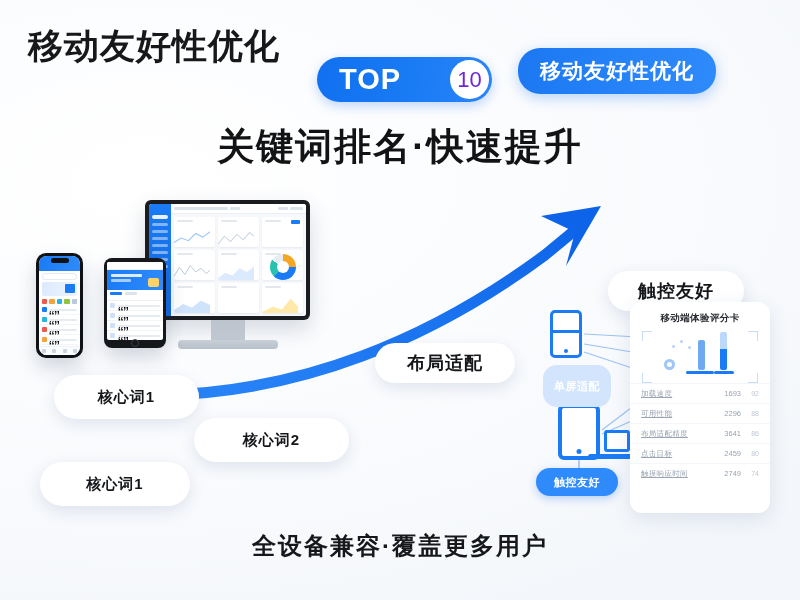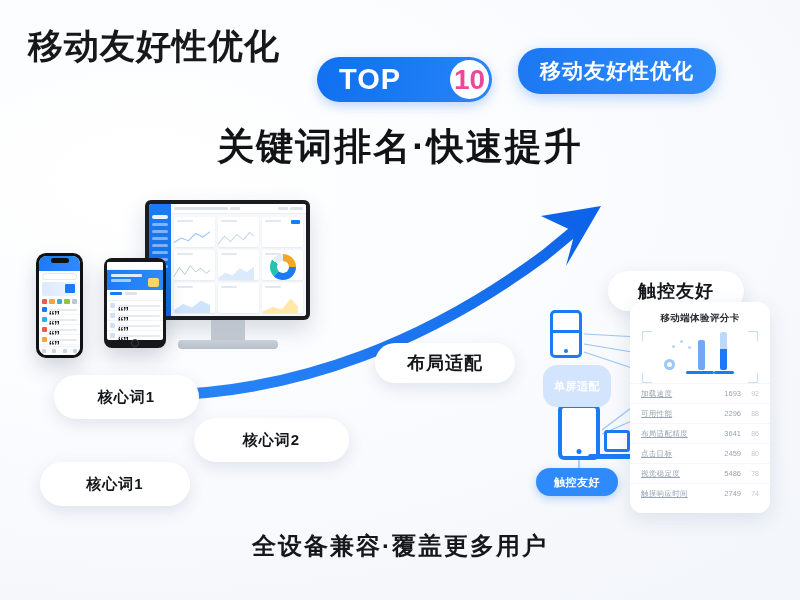--- a/index.html
+++ b/index.html
@@ -30,21 +30,21 @@
     display:flex;align-items:center;
   }
   .top-badge .tword{
     color:#ffffff;font-size:29px;font-weight:bold;
     letter-spacing:1px;margin-left:22px;line-height:1;
   }
   .top-badge .tnum{
     position:absolute;right:3px;top:3px;
     width:39px;height:39px;border-radius:50%;
     background:#fff;display:flex;align-items:center;justify-content:center;
-    color:#ec4899;font-size:28px;font-weight:bold;
+    color:#6d28d9;font-size:22px;font-weight:normal;
   }
   .hdr-pill{
     position:absolute;left:518px;top:48px;
     padding:9px 22px;border-radius:22px;
     background:linear-gradient(100deg,#1b78f2 0%,#2f8bfb 100%);
     color:#fff;font-size:21px;font-weight:bold;letter-spacing:1px;
     box-shadow:0 4px 14px rgba(26,118,240,.30);
     white-space:nowrap;
   }
   .hdr-sub{
@@ -435,25 +435,20 @@
           <span class="nm">布局适配精度</span>
           <span class="v1">3641</span>
           <span class="v2">86</span>
         </div>
         <div class="sc-row">
           <span class="nm">点击目标</span>
           <span class="v1">2459</span>
           <span class="v2">80</span>
         </div>
         <div class="sc-row">
-          <span class="nm">视觉稳定度</span>
-          <span class="v1">5486</span>
-          <span class="v2">78</span>
-        </div>
-        <div class="sc-row">
           <span class="nm">触摸响应时间</span>
           <span class="v1">2749</span>
           <span class="v2">74</span>
         </div>
       </div>
     </div>
   </div>
 
   <div class="footer">全设备兼容·覆盖更多用户</div>
 

